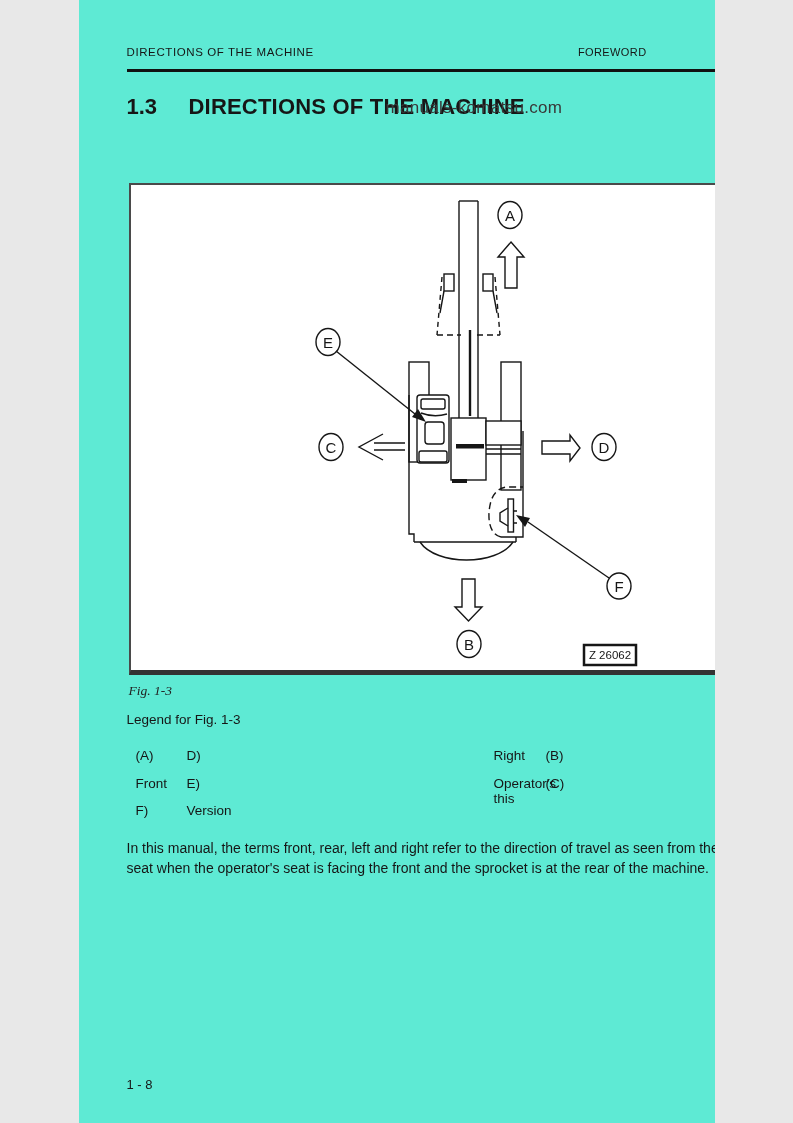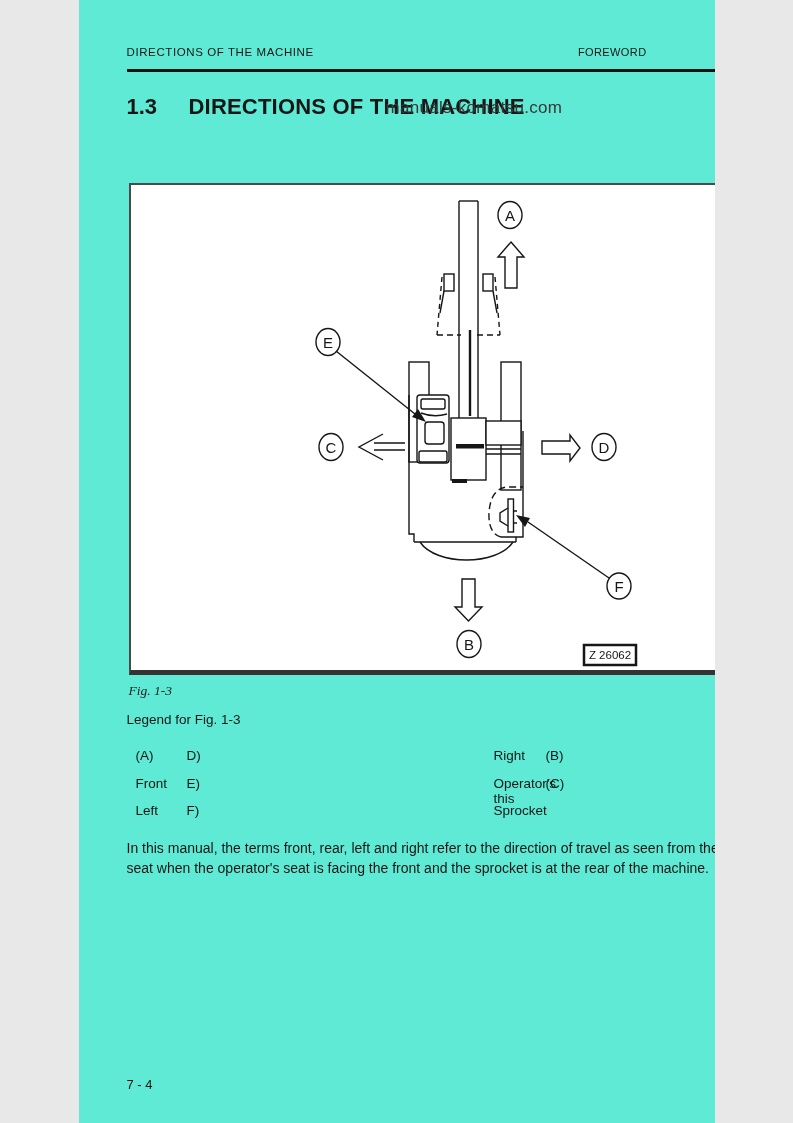--- a/index.html
+++ b/index.html
@@ -168,22 +168,21 @@
     <span>(A)</span>
     <span>D)</span>
     <span>Right</span>
 
     <span>(B)</span>
     <span>Front</span>
     <span>E)</span>
     <span>Operator's this</span>
 
     <span>(C)</span>
-    <span>Left</span>
     <span>F)</span>
-    <span>Sprocket</span>
+    <span>Version</span>
   </div>
 
   <div class="abs body-par">In this manual, the terms front, rear, left and right refer to the direction of travel as seen from the operator's seat when the operator's seat is facing the front and the sprocket is at the rear of the machine.</div>
 
-  <div class="abs footer-page">7 - 4</div>
+  <div class="abs footer-page">1 - 8</div>
 
 </div>
 
 </body></html>

